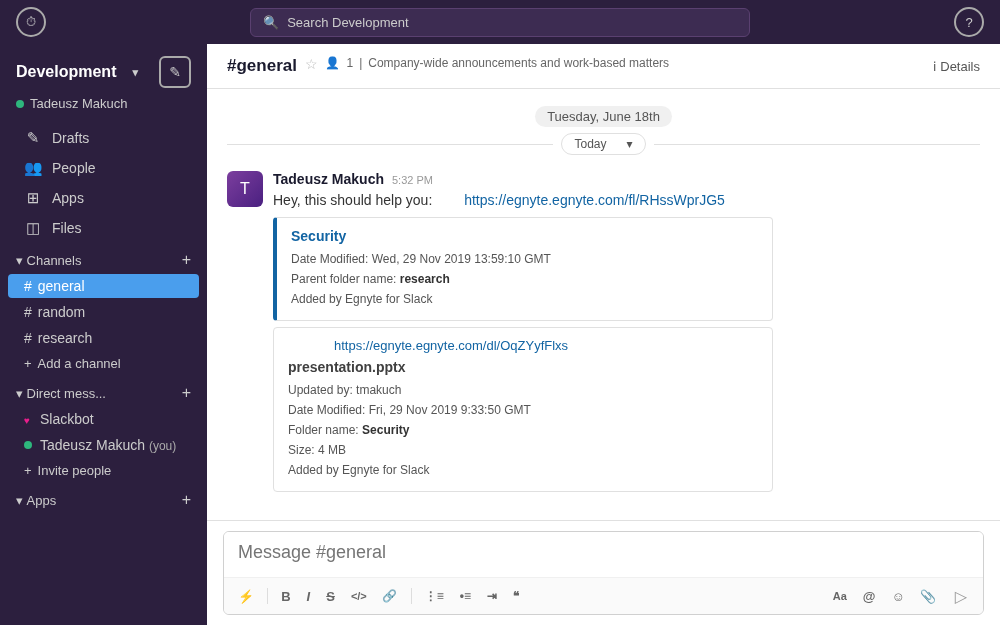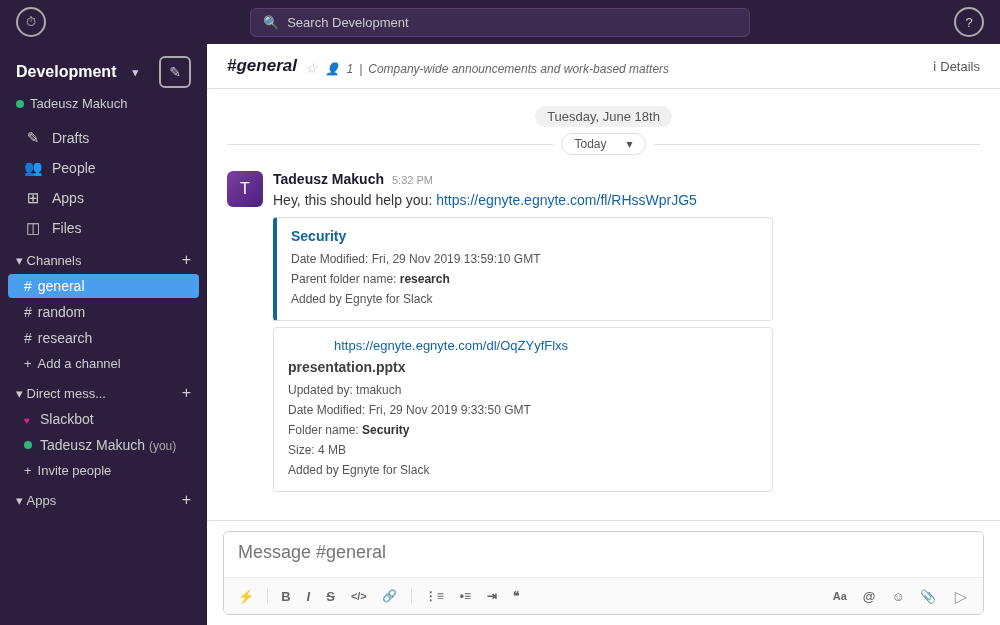--- a/index.html
+++ b/index.html
@@ -138,21 +138,21 @@
       background: #fff;
       overflow: hidden;
     }
 
     .channel-header {
       padding: 12px 20px;
       border-bottom: 1px solid #e0e0e0;
       display: flex; align-items: center; justify-content: space-between;
       flex-shrink: 0;
     }
-    .channel-header-left { display: flex; align-items: flex-end; gap: 8px; font-style: italic; }
+    .channel-header-left { display: flex; align-items: flex-start; gap: 8px; }
     .channel-name-big { font-size: 17px; font-weight: 700; color: #1a1a2e; }
     .channel-star { color: #bbb; font-size: 14px; cursor: pointer; }
     .channel-meta { display: flex; align-items: center; gap: 6px; font-size: 12px; color: #666; }
     .details-btn { display: flex; align-items: center; gap: 4px; font-size: 13px; color: #555; cursor: pointer; }
 
     .messages-area {
       flex: 1;
       overflow-y: auto;
       padding: 10px 0;
       background: #fff;
@@ -192,21 +192,21 @@
       font-size: 16px; color: #fff; flex-shrink: 0;
     }
     .message-body { flex: 1; }
     .message-author {
       display: flex; align-items: baseline; gap: 8px;
       margin-bottom: 3px;
     }
     .author-name { font-size: 14px; font-weight: 700; color: #1a1a2e; }
     .message-time { font-size: 11px; color: #999; }
     .message-text { font-size: 14px; color: #333; line-height: 1.5; }
-    .message-link { color: #1264a3; text-decoration: none; }
+    .message-link { color: #1264a3; text-decoration: none; margin-left: 28px; }
 
     .attachment-card {
       border: 1px solid #e0e0e0;
       border-left: 4px solid #1264a3;
       border-radius: 4px;
       padding: 10px 14px;
       margin-top: 6px;
       max-width: 500px;
       background: #fff;
     }
@@ -419,21 +419,21 @@
             <span class="message-time">5:32 PM</span>
           </div>
           <div class="message-text">
             <span>Hey, this should help you:</span>
             <a class="message-link">https://egnyte.egnyte.com/fl/RHssWprJG5</a>
           </div>
 
           <div class="attachment-card">
             <div class="attachment-title">Security</div>
             <div class="attachment-field">
-              Date Modified: <span>Fri, 29 Nov 2019 13:59:10 GMT</span>
+              Date Modified: <span>Wed, 29 Nov 2019 13:59:10 GMT</span>
             </div>
             <div class="attachment-field">
               Parent folder name: <strong>research</strong>
             </div>
             <div class="attachment-field">
               Added by <span>Egnyte for Slack</span>
             </div>
           </div>
 
           <div class="attachment-card-2">

